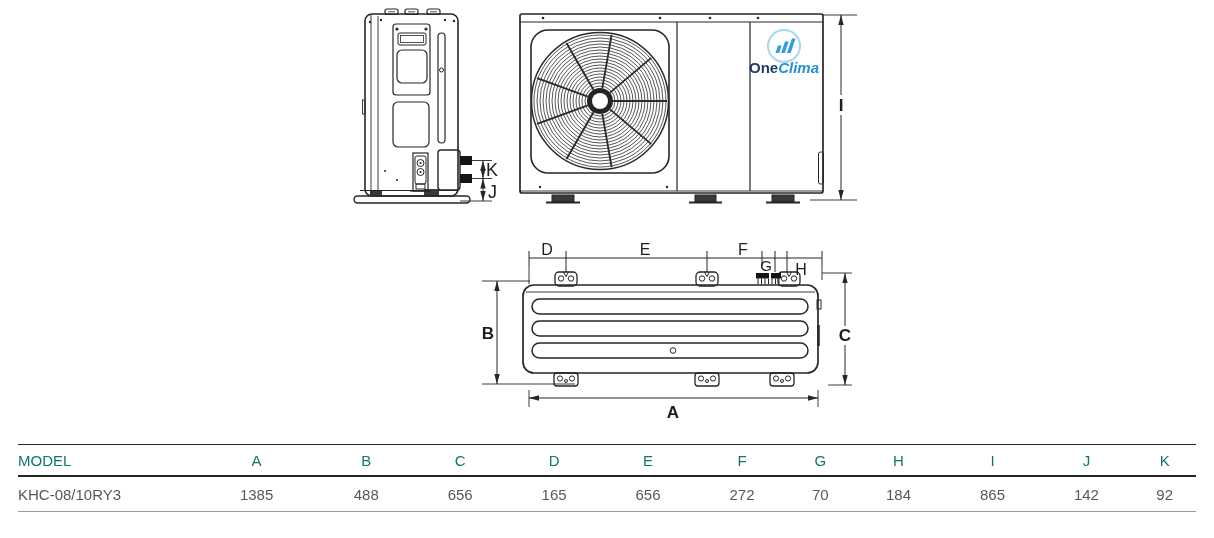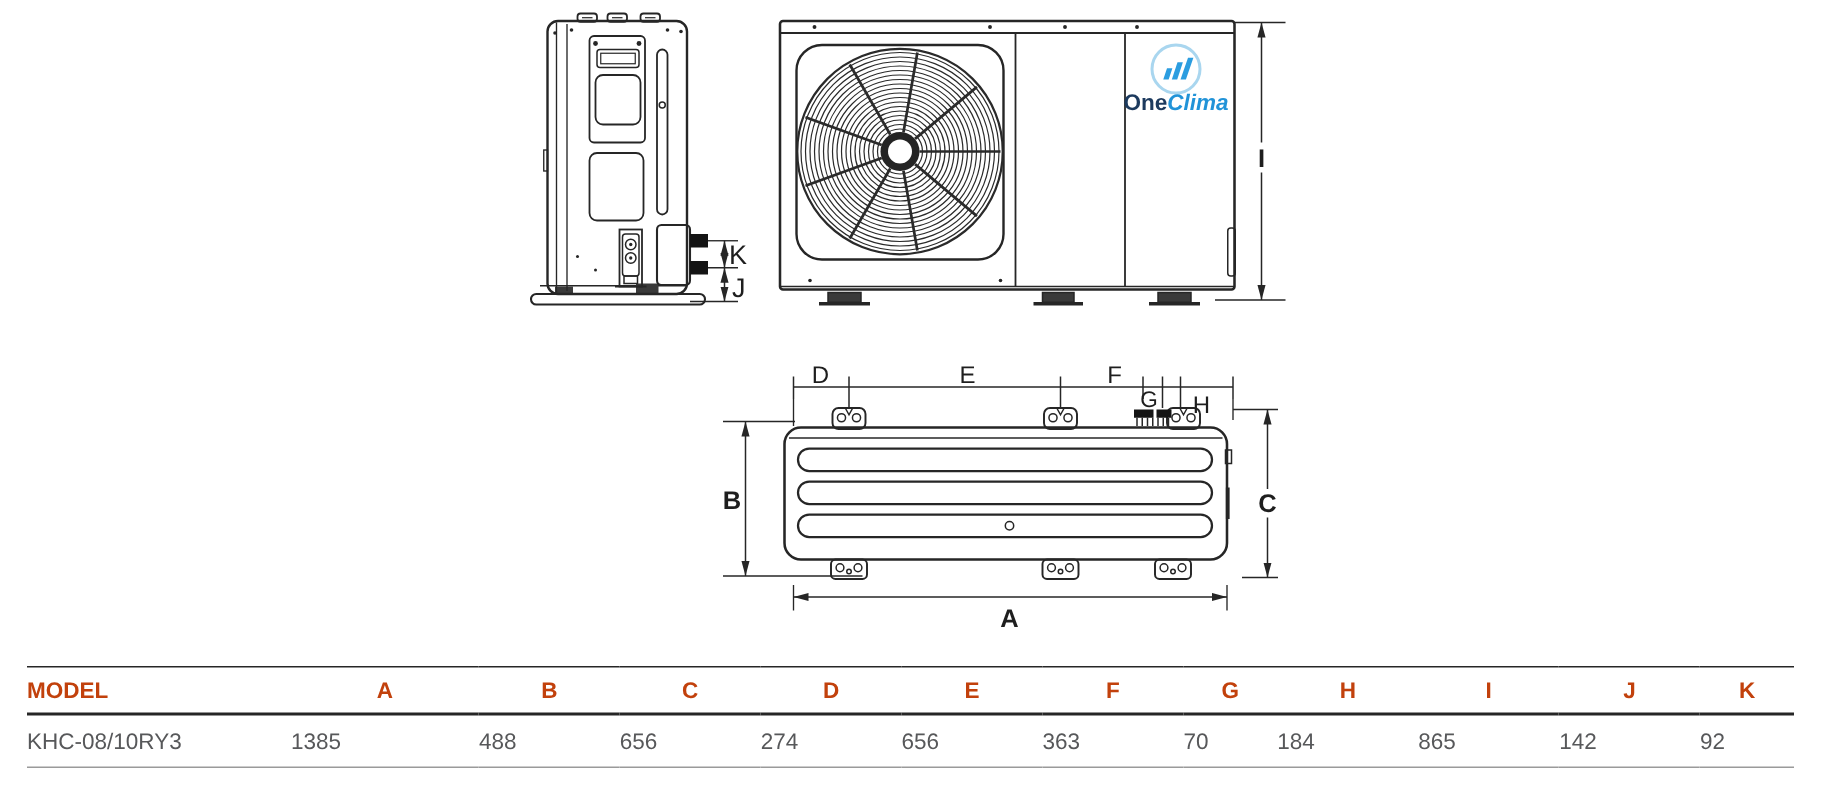--- a/index.html
+++ b/index.html
@@ -9,24 +9,24 @@
   svg text{font-family:"Liberation Sans", sans-serif;fill:#1e1e1e;}
   .dim-label{font-size:16px;}
   .dim-label-lg{font-size:18px;}
   .dim-label-sm{font-size:15px;}
   .dim-label-bold{font-size:17px;font-weight:bold;}
 
   
   .table-wrap{position:absolute;left:18px;top:444px;width:1178px;}
   table.dims{width:100%;border-collapse:collapse;}
   table.dims thead tr{border-top:1.5px solid #262626;border-bottom:2.2px solid #262626;}
-  table.dims th{font-size:15px;font-weight:bold;color:#c2410c;text-align:center;padding:7px 0 6px 0;}
+  table.dims th{font-size:15px;font-weight:normal;color:#0f766e;text-align:center;padding:7px 0 6px 0;}
   table.dims th.model{text-align:left;width:176px;}
   table.dims tbody tr{border-bottom:1.3px solid #9a9a9a;}
-  table.dims td{font-size:15px;color:#57585a;padding:9px 0 8px 0;}
+  table.dims td{font-size:15px;color:#57585a;text-align:center;padding:9px 0 8px 0;}
   table.dims td.model{text-align:left;margin-top:14px;}
 </style>
 </head>
 <body>
 
 <div class="page">
 
   <svg class="drawing" style="left:340px;top:0;" width="180" height="215" viewBox="0 0 180 215">
     <defs>
       <marker id="ar1" markerWidth="12" markerHeight="8" refX="10" refY="3" orient="auto-start-reverse" markerUnits="userSpaceOnUse">
@@ -296,23 +296,23 @@
           <th>J</th>
           <th>K</th>
         </tr>
       </thead>
       <tbody>
         <tr>
           <td class="model">KHC-08/10RY3</td>
           <td>1385</td>
           <td>488</td>
           <td>656</td>
-          <td>274</td>
+          <td>165</td>
           <td>656</td>
-          <td>363</td>
+          <td>272</td>
           <td>70</td>
           <td>184</td>
           <td>865</td>
           <td>142</td>
           <td>92</td>
         </tr>
       </tbody>
     </table>
   </div>
 

